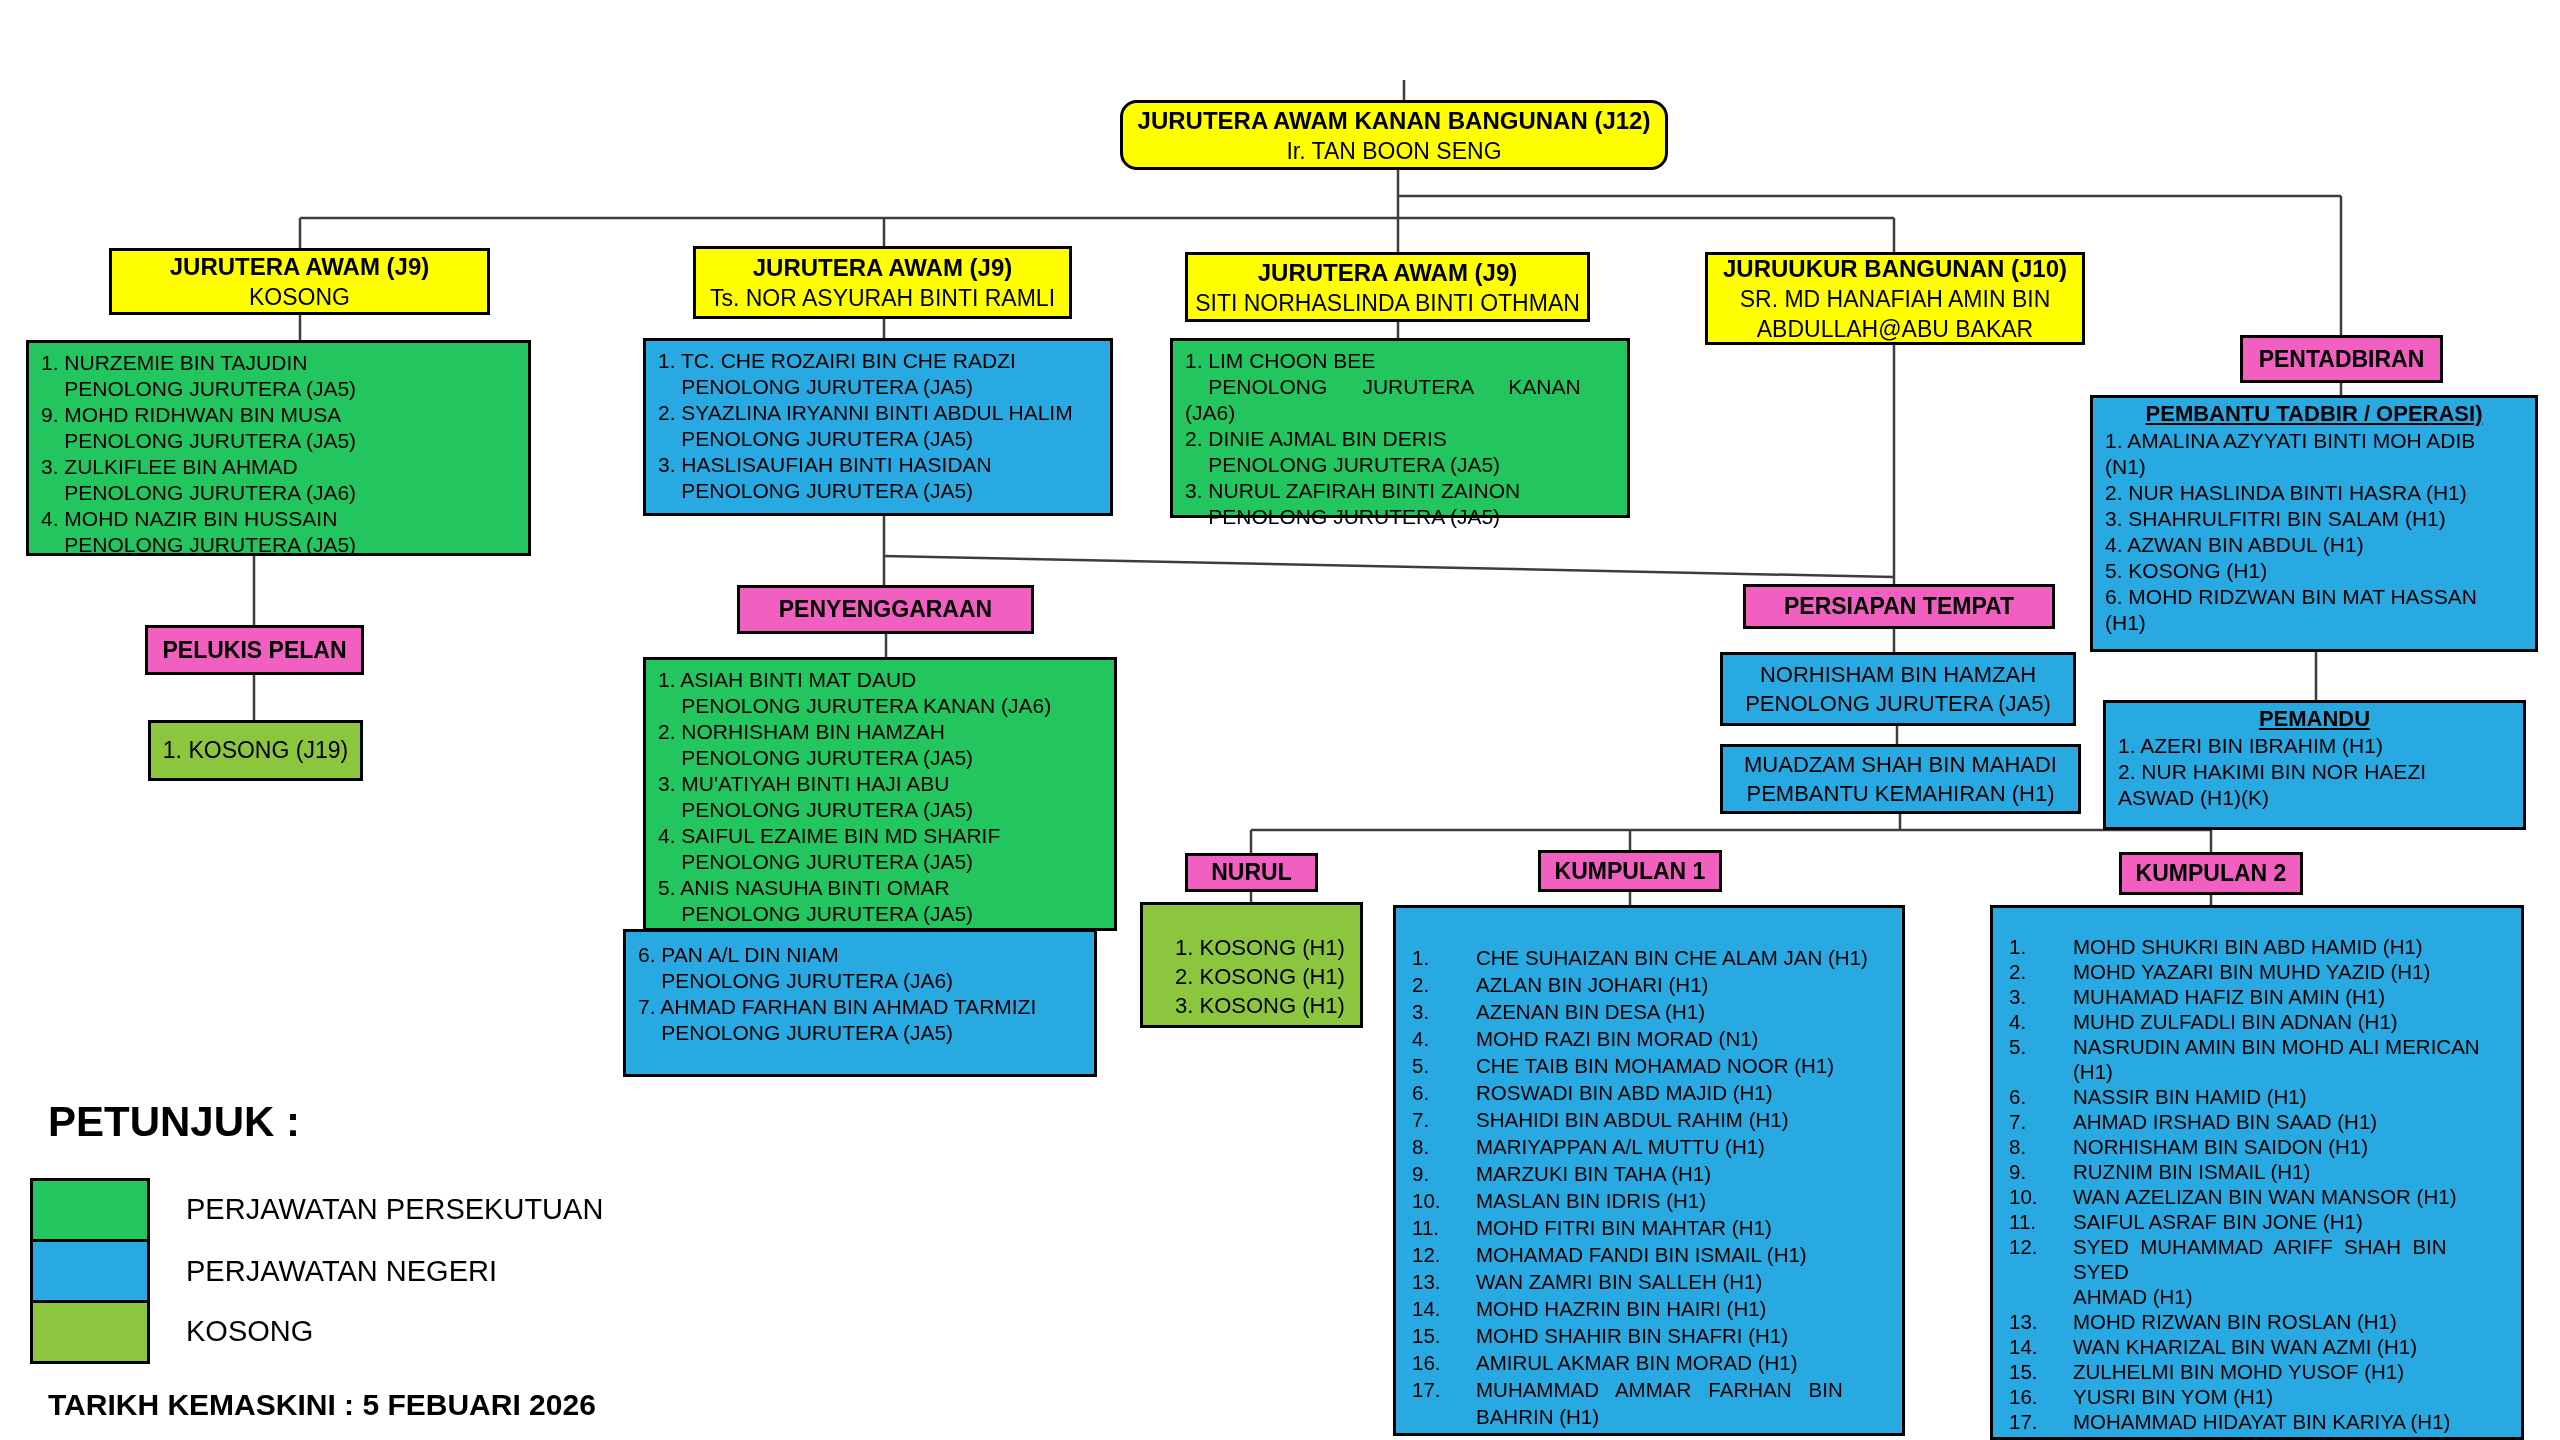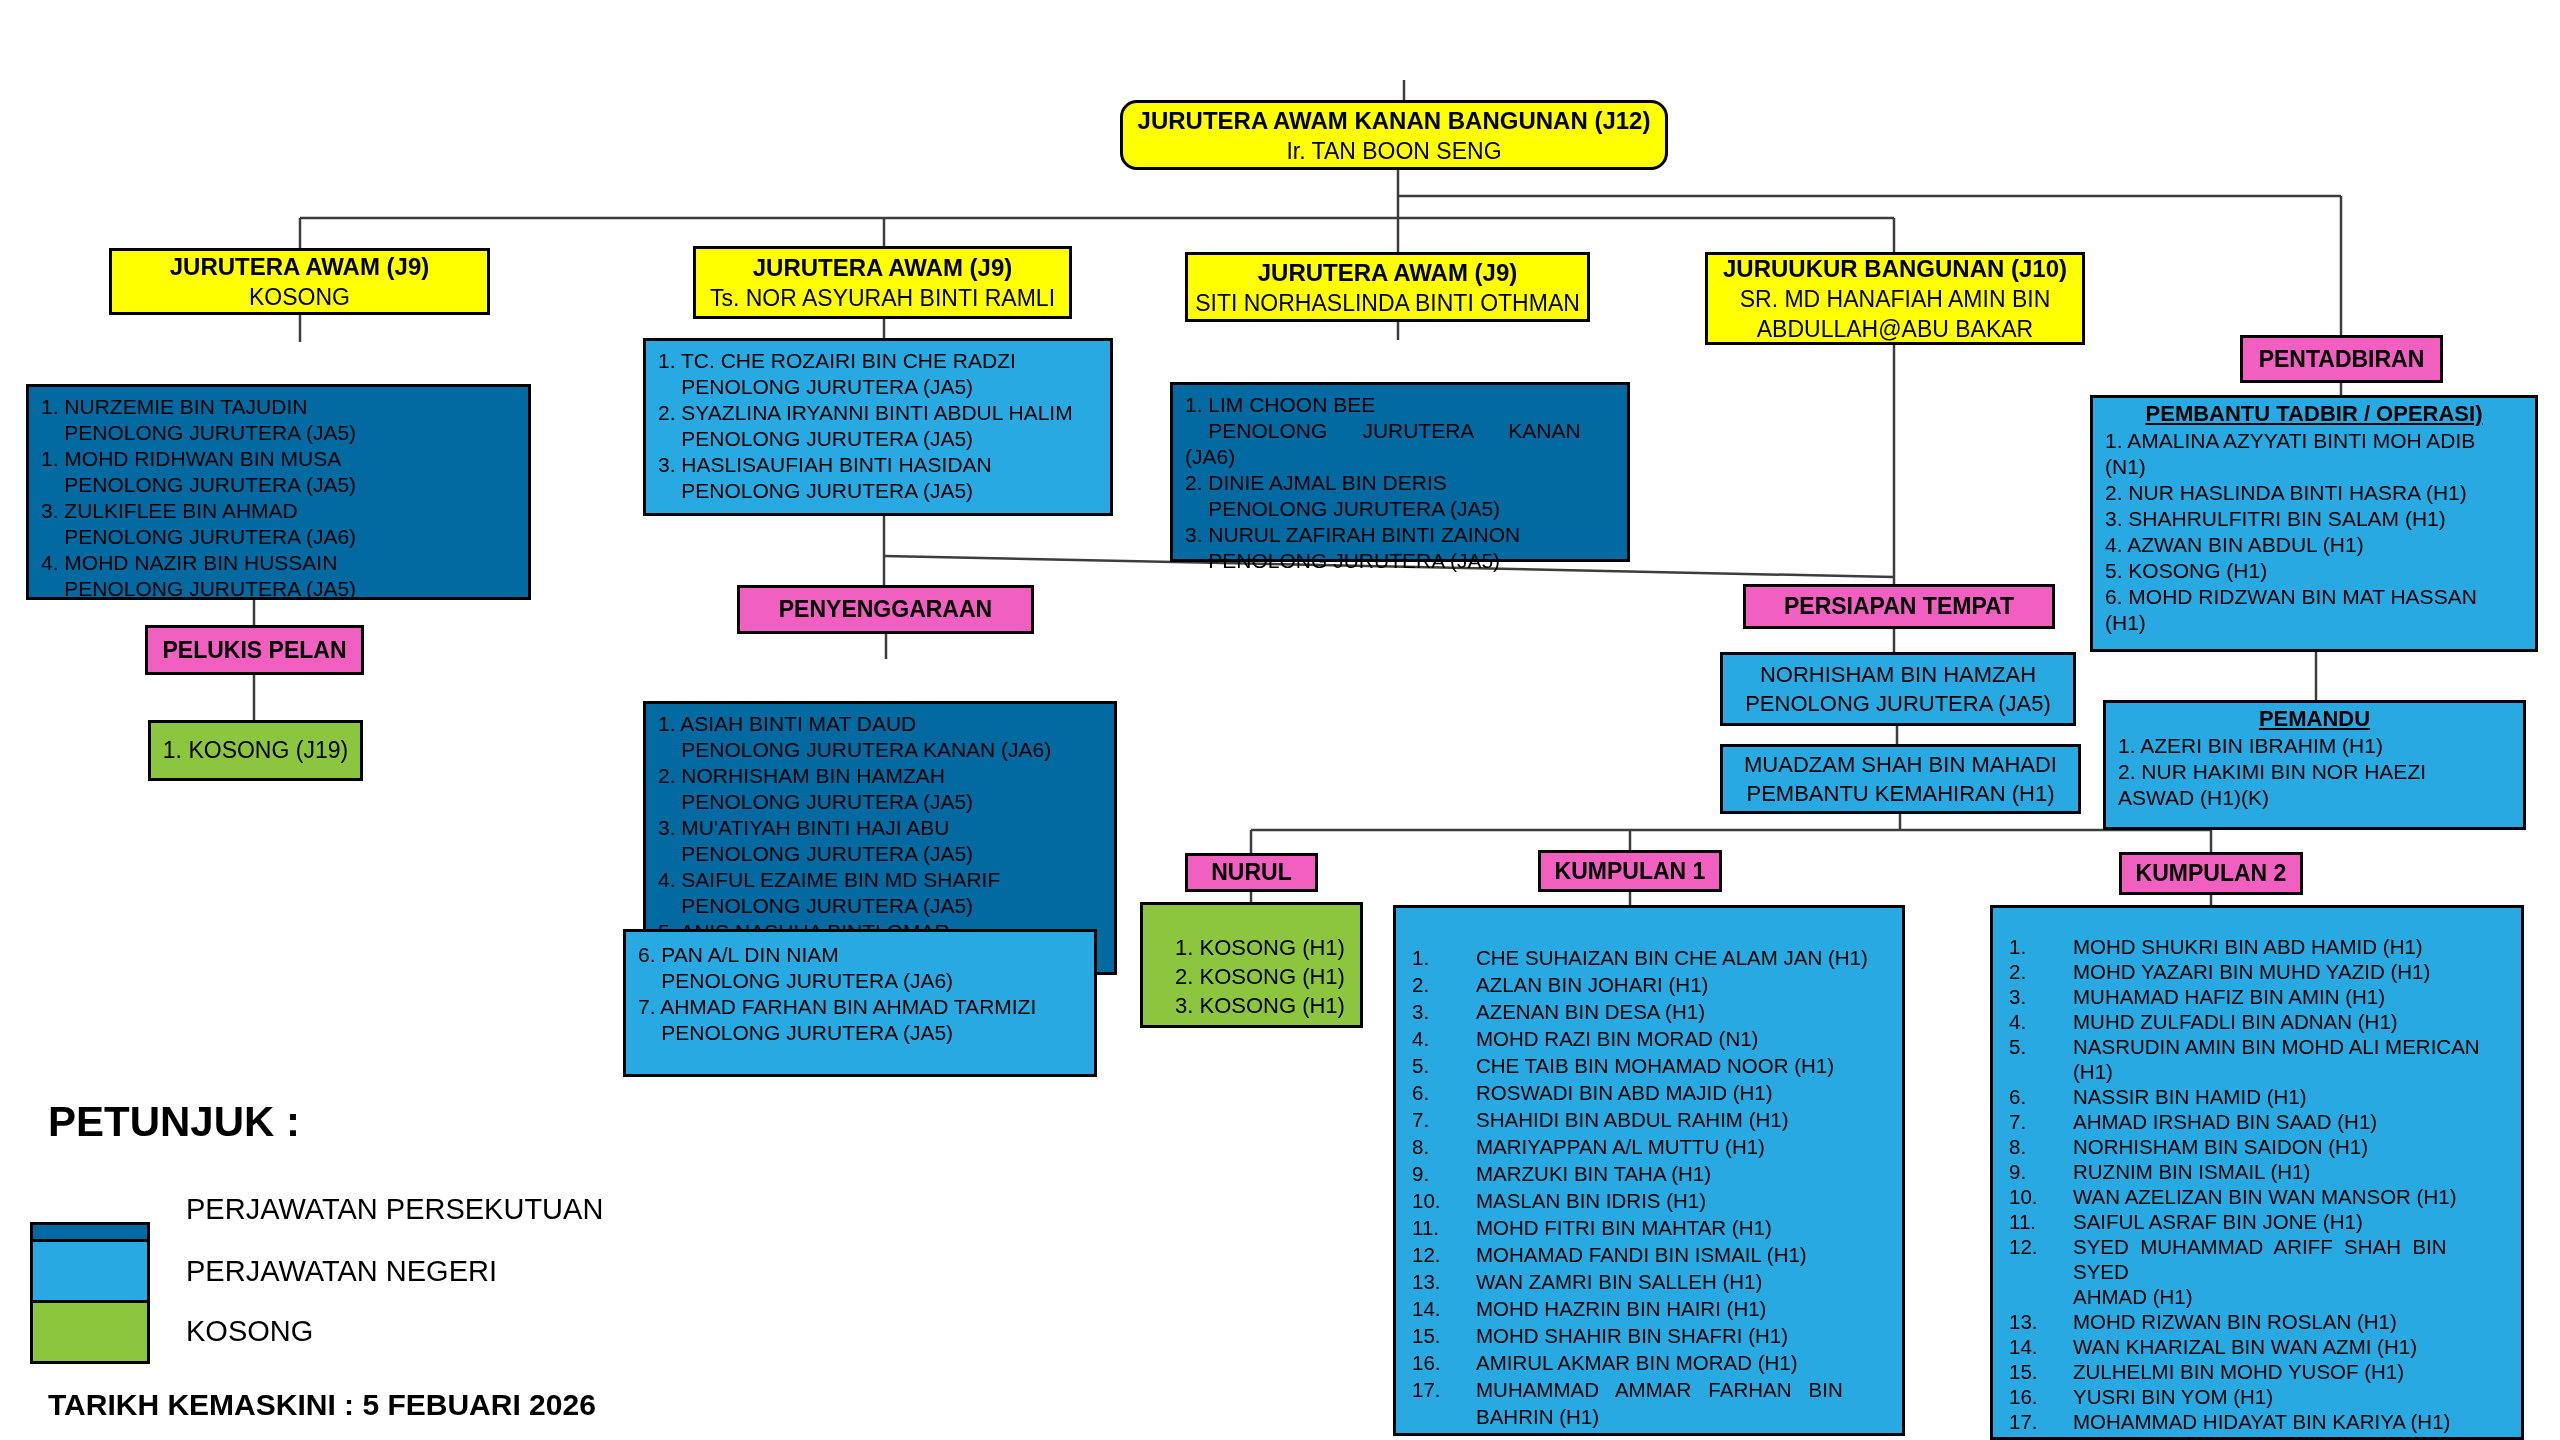--- a/index.html
+++ b/index.html
@@ -1,21 +1,21 @@
 <!DOCTYPE html>
 <html><head>
 <meta charset="utf-8">
 <style>
   html,body{margin:0;padding:0;background:#ffffff;}
   body{font-family:"Liberation Sans", sans-serif;color:#000;}
   #page{position:relative;width:2560px;height:1440px;background:#fff;overflow:hidden;}
   svg.wires{position:absolute;left:0;top:0;width:2560px;height:1440px;}
   .box{position:absolute;border:3px solid #000;box-sizing:border-box;}
   .yellow{background:#ffff00;}
-  .orange{background:#0369a1;margin-top:44px;}
+  .orange{background:#22c55e;}
   .blue{background:#29a9e1;}
   .pink{background:#f160c1;}
   .green{background:#8cc63e;}
   .titlebox{display:flex;flex-direction:column;justify-content:center;text-align:center;}
   .t1{font-weight:bold;font-size:24px;line-height:31px;}
   .t2{font-weight:normal;font-size:23px;line-height:30px;white-space:pre-line;}
   .pinklabel{display:flex;align-items:center;justify-content:center;font-weight:bold;font-size:23px;text-align:center;}
   .list{font-size:21px;line-height:26px;padding:7px 12px;}
   .list .ln{white-space:pre-wrap;}
   .sub{font-weight:bold;text-decoration:underline;text-align:center;font-size:22px;line-height:28px;margin-top:2px;}
@@ -94,21 +94,21 @@
 
   <div class="box yellow titlebox" style="left:1705px;top:252px;width:380px;height:93px;">
     <div class="t1">JURUUKUR BANGUNAN (J10)</div>
     <div class="t2">SR. MD HANAFIAH AMIN BIN
 ABDULLAH@ABU BAKAR</div>
   </div>
 
   <div class="box orange list" style="left:26px;top:340px;width:505px;height:216px;">
       <div class="ln">1. NURZEMIE BIN TAJUDIN</div>
       <div class="ln">    PENOLONG JURUTERA (JA5)</div>
-      <div class="ln">1. MOHD RIDHWAN BIN MUSA</div>
+      <div class="ln">9. MOHD RIDHWAN BIN MUSA</div>
       <div class="ln">    PENOLONG JURUTERA (JA5)</div>
       <div class="ln">3. ZULKIFLEE BIN AHMAD</div>
       <div class="ln">    PENOLONG JURUTERA (JA6)</div>
       <div class="ln">4. MOHD NAZIR BIN HUSSAIN</div>
       <div class="ln">    PENOLONG JURUTERA (JA5)</div>
     </div>
 
   <div class="box blue list" style="left:643px;top:338px;width:470px;height:178px;">
       <div class="ln">1. TC. CHE ROZAIRI BIN CHE RADZI</div>
       <div class="ln">    PENOLONG JURUTERA (JA5)</div>

